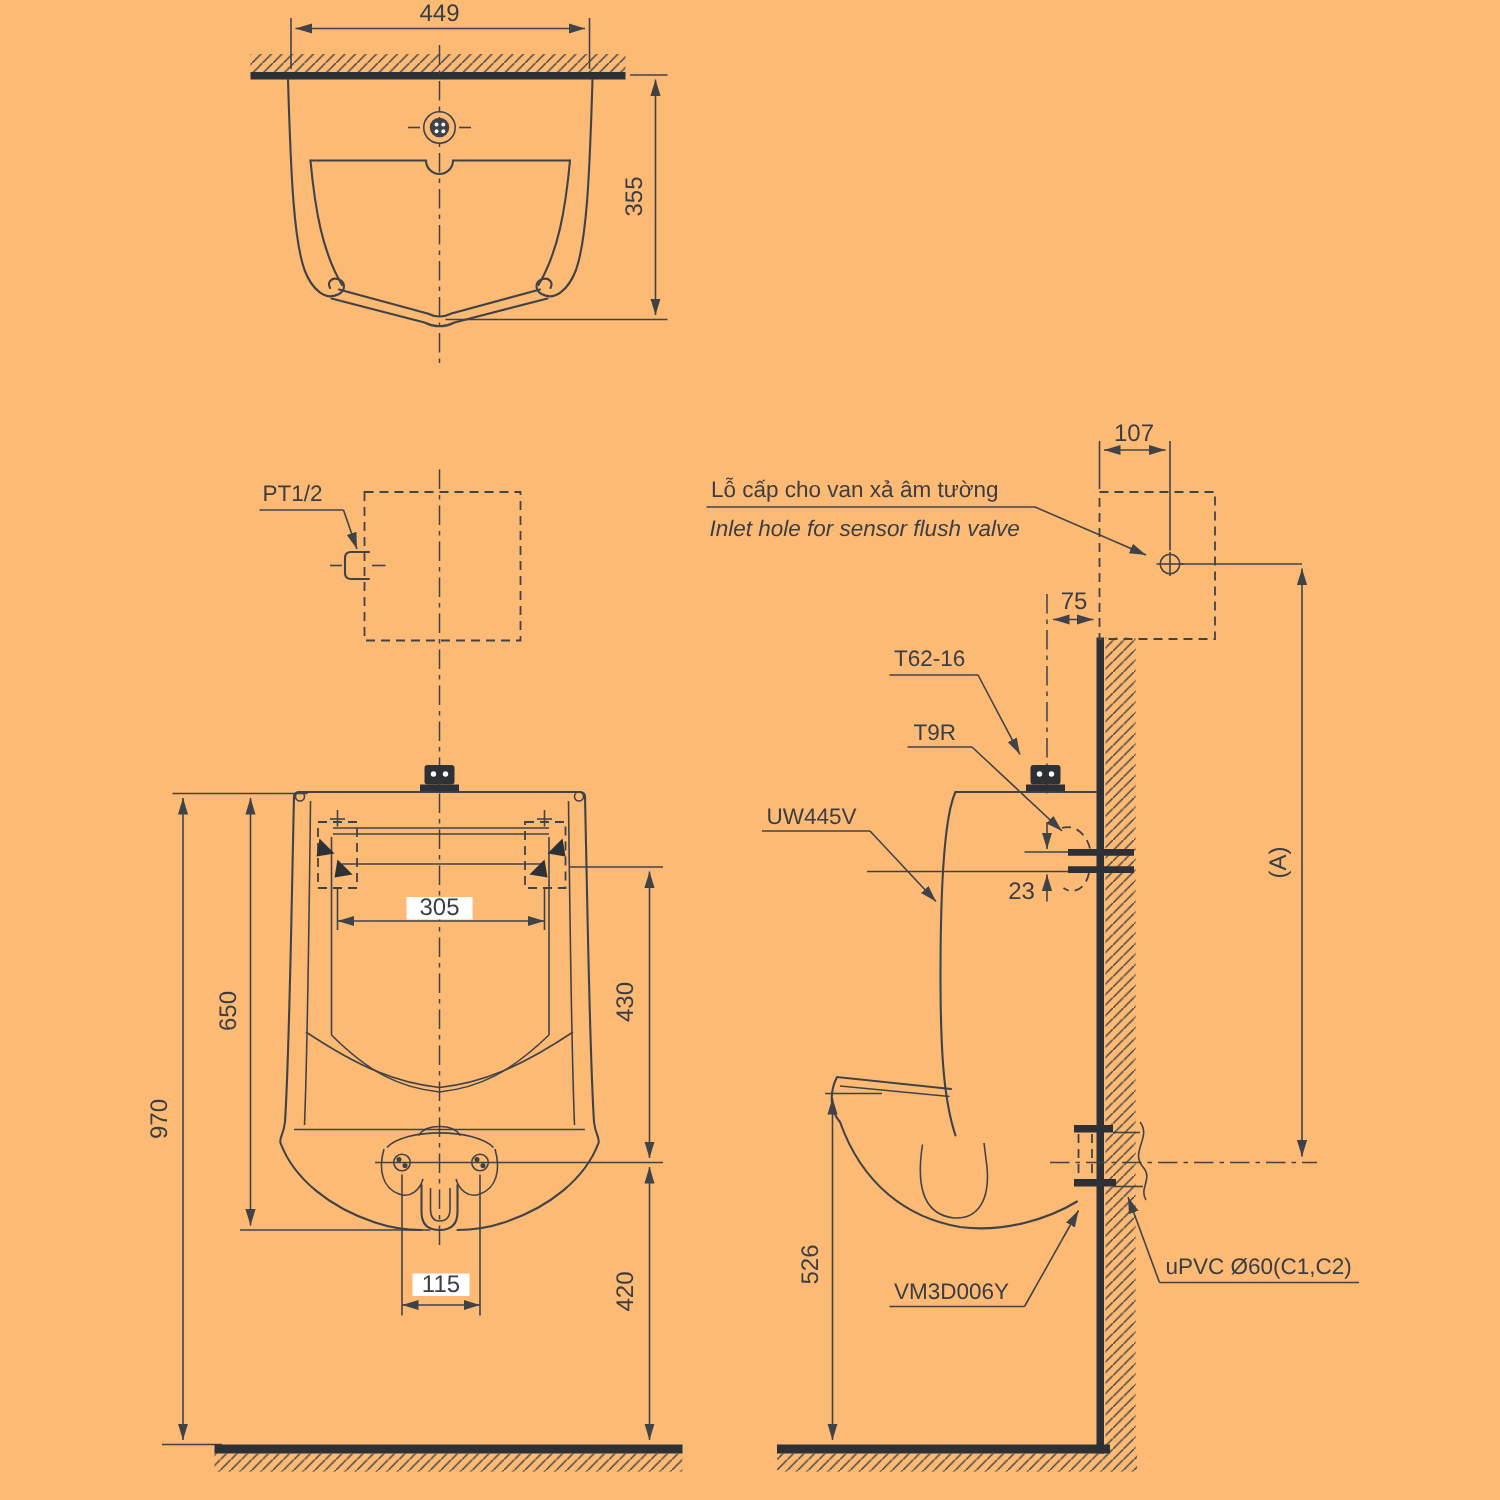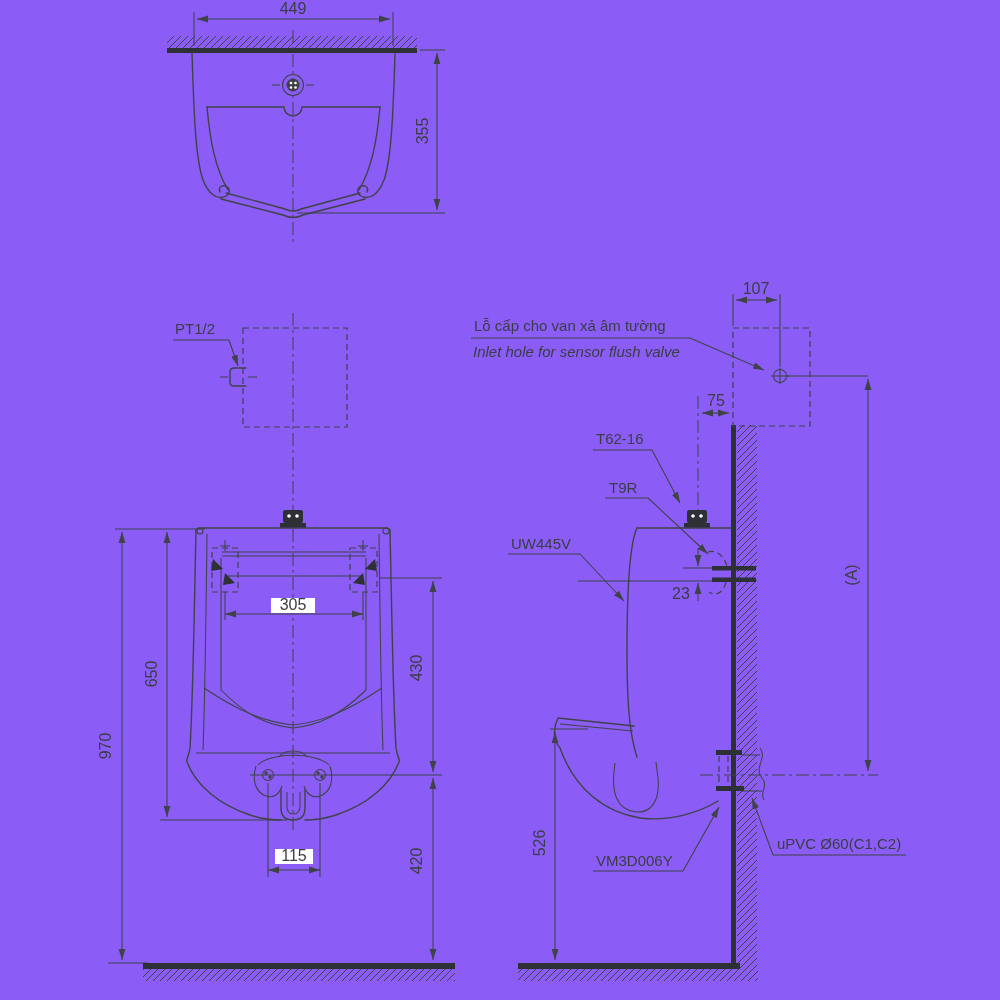--- a/index.html
+++ b/index.html
@@ -1,16 +1,16 @@
 <!DOCTYPE html>
 <html><head>
 <meta charset="utf-8">
 <style>
   html,body{margin:0;padding:0;background:#ffffff;}
-  #stage{position:relative;width:1000px;height:1000px;background:#8b5cf6;overflow:hidden;}
+  #stage{position:relative;width:1000px;height:1000px;background:#fdba74;overflow:hidden;}
   svg{position:absolute;left:0;top:0;}
   text{fill:#3a3e44;font-family:"Liberation Sans",sans-serif;font-size:16px;}
   .lbl{font-size:15px;}
   .it{font-style:italic;}
   .ln{stroke:#3f4348;stroke-width:1.4;fill:none;stroke-linecap:round;}
   .thin{stroke:#3f4348;stroke-width:1.05;fill:none;}
   .dim{stroke:#3f4348;stroke-width:1.05;fill:none;}
   .cl{stroke:#3f4348;stroke-width:1;fill:none;stroke-dasharray:13 4 3 4;}
   .dsh{stroke:#3f4348;stroke-width:1.2;fill:none;stroke-dasharray:6 4;}
   .hv{fill:#2d3136;stroke:none;}

